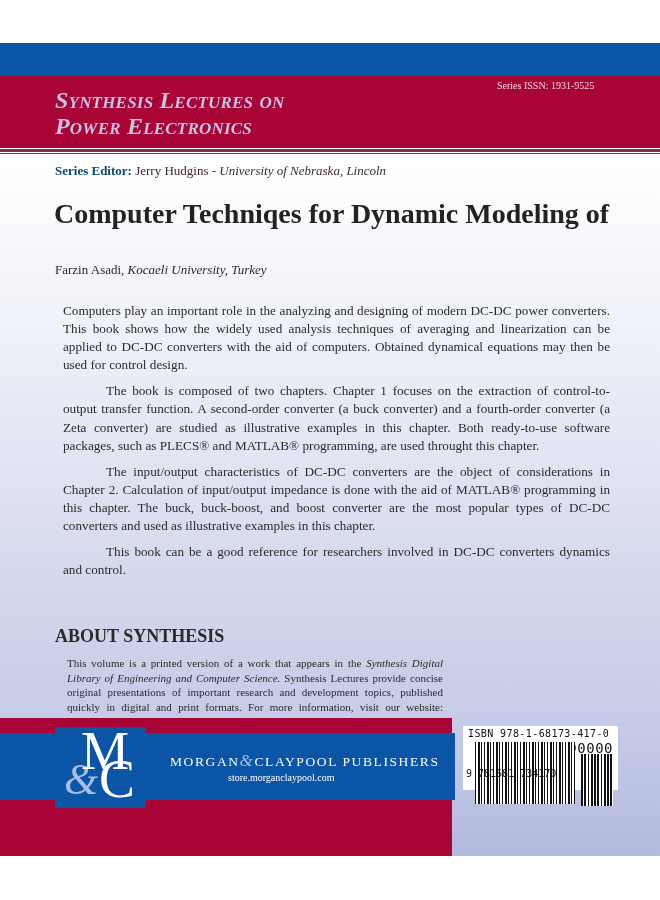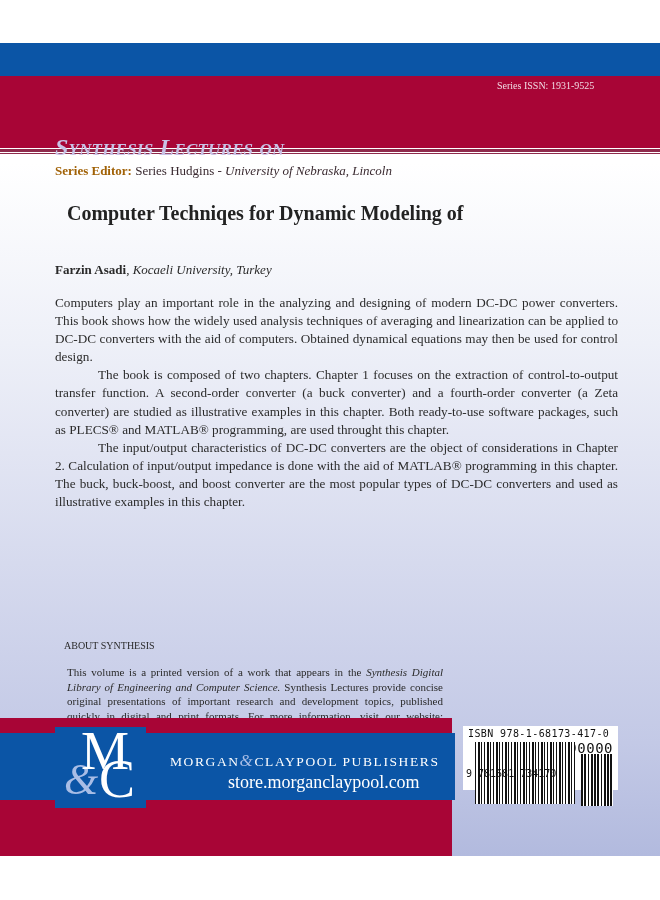--- a/index.html
+++ b/index.html
@@ -4,83 +4,85 @@
 <style>
   html,body{margin:0;padding:0;}
   body{width:660px;height:900px;position:relative;overflow:hidden;background:#ffffff;font-family:"Liberation Serif","DejaVu Serif",serif;}
   .cover{position:absolute;left:0;top:43px;width:660px;height:813px;background:linear-gradient(to bottom,#ffffff 0px,#ffffff 120px,#eef0f8 300px,#d6daee 520px,#c3c9e6 700px,#b2bade 813px);}
   .top-blue{position:absolute;left:0;top:43px;width:660px;height:33px;background:#0b55a6;}
   .top-red{position:absolute;left:0;top:76px;width:660px;height:72px;background:#a80536;}
   .rule1{position:absolute;left:0;top:149px;width:660px;height:3px;background:#8f2a4c;}
   .rule2{position:absolute;left:0;top:153px;width:660px;height:1px;background:#8f2a4c;}
   .series-title{position:absolute;left:55px;top:87px;color:#c9c3e6;font-style:italic;font-weight:bold;font-size:24px;line-height:26px;letter-spacing:0.2px;}
   .series-title .line{display:block;}
-  .sc{font-variant:small-caps;margin-top:47px;}
+  .sc{font-variant:small-caps;}
   .issn{position:absolute;left:497px;top:80px;color:#f1dbe4;font-size:10px;}
   .editor{position:absolute;left:55px;top:163px;font-size:13px;color:#3a2a30;}
-  .editor .lbl{font-weight:bold;color:#a16207;}
+  .editor .lbl{font-weight:bold;color:#0c4a6e;}
   .editor .aff{font-style:italic;}
-  .book-title{position:absolute;left:67px;top:199px;font-size:20px;line-height:29px;font-weight:bold;color:#222;width:560px;}
+  .book-title{position:absolute;left:54px;top:199px;font-size:28px;line-height:29px;font-weight:bold;color:#222;width:560px;}
   .author{position:absolute;left:55px;top:262px;font-size:13px;color:#2a2a2a;}
-  .author .name{font-weight:bold;}
+  .author .name{font-weight:normal;}
   .author .aff{font-style:italic;margin-top:39px;}
   .abstract{position:absolute;left:55px;top:294px;width:563px;font-size:13.2px;line-height:18.1px;color:#2b2b2b;text-align:justify;}
-  .abstract p{margin:0;}
+  .abstract p{margin:8px;}
   .abstract p.indent{text-indent:43px;}
   .about{position:absolute;left:55px;top:629px;width:400px;font-size:11px;line-height:14.6px;color:#2a2a2a;text-align:justify;}
-  .about h3{margin:9px;font-weight:normal;font-size:10px;line-height:15px;}
+  .about h3{margin:0;font-weight:bold;font-size:18px;line-height:15px;}
   .about p{margin:12px;}
   .about .ital{font-style:italic;}
   .bot-red{position:absolute;left:0;top:718px;width:452px;height:138px;background:#a80536;}
   .bot-blue{position:absolute;left:0;top:733px;width:455px;height:67px;background:#0b55a6;}
   .logo-block{position:absolute;left:55px;top:727px;width:91px;height:81px;background:#0b55a6;}
   .logo-m{position:absolute;left:26px;top:-6px;font-size:54px;color:#ffffff;font-family:"Liberation Serif",serif;line-height:60px;}
   .logo-c{position:absolute;left:44px;top:22px;font-size:54px;color:#ffffff;font-family:"Liberation Serif",serif;line-height:60px;}
   .logo-amp{position:absolute;left:9px;top:28px;font-size:44px;color:#a8bde6;font-style:italic;font-family:"Liberation Serif",serif;line-height:50px;}
   .pub-name{position:absolute;left:170px;top:751px;color:#ffffff;font-size:13.5px;letter-spacing:1.6px;}
   .pub-name .amp{color:#a8bde6;font-size:17px;font-style:italic;}
-  .pub-url{position:absolute;left:228px;top:772px;color:#ffffff;font-size:18px;}
+  .pub-url{position:absolute;left:228px;top:772px;color:#ffffff;font-size:10px;}
   .barcode{position:absolute;left:463px;top:726px;width:155px;height:64px;background:#ffffff;}
   .bc-isbn{position:absolute;left:5px;top:2px;font-family:"DejaVu Sans Mono",monospace;font-size:10px;letter-spacing:0.4px;color:#111;}
   .bc-price{position:absolute;right:5px;top:14px;font-family:"DejaVu Sans Mono",monospace;font-size:14px;letter-spacing:0.5px;color:#111;}
   .bc-digits{position:absolute;left:3px;bottom:11px;font-family:"DejaVu Sans Mono",monospace;font-size:10px;color:#111;}
   .bc-bars-main{position:absolute;left:12px;top:16px;width:100px;height:62px;background:repeating-linear-gradient(to right,#111 0,#111 1.5px,#fff 1.5px,#fff 3px,#111 3px,#111 5px,#fff 5px,#fff 6px,#111 6px,#111 7px,#fff 7px,#fff 9px);}
   .bc-bars-add{position:absolute;left:118px;top:28px;width:32px;height:52px;background:repeating-linear-gradient(to right,#111 0,#111 1.5px,#fff 1.5px,#fff 3px,#111 3px,#111 5px,#fff 5px,#fff 6.5px);}
 </style>
 </head>
 <body>
 
 <div class="cover"></div>
 <div class="top-blue"></div>
 <div class="top-red"></div>
 <div class="rule1"></div>
 <div class="rule2"></div>
 
 <div class="series-title">
   <span class="line sc">Synthesis Lectures on</span>
+  <span class="line sc">Power Electronics</span>
 </div>
 <div class="issn">Series ISSN: 1931-9525</div>
 
 <div class="editor">
   <span class="lbl">Series Editor:</span>
-  <span>Series Hudgins</span><span> - </span><span class="aff">University of Nebraska, Lincoln</span>
+  <span>Jerry Hudgins</span><span> - </span><span class="aff">University of Nebraska, Lincoln</span>
 </div>
 
 <div class="book-title">
   <div>Computer Techniqes for Dynamic Modeling of</div>
 </div>
 
 <div class="author">
   <span class="name">Farzin Asadi</span><span>, </span><span class="aff">Kocaeli University, Turkey</span>
 </div>
 
 <div class="abstract">
   <p>Computers play an important role in the analyzing and designing of modern DC-DC power converters. This book shows how the widely used analysis techniques of averaging and linearization can be applied to DC-DC converters with the aid of computers. Obtained dynamical equations may then be used for control design.</p>
   <p class="indent">The book is composed of two chapters. Chapter 1 focuses on the extraction of control-to-output transfer function. A second-order converter (a buck converter) and a fourth-order converter (a Zeta converter) are studied as illustrative examples in this chapter. Both ready-to-use software packages, such as PLECS® and MATLAB® programming, are used throught this chapter.</p>
   <p class="indent">The input/output characteristics of DC-DC converters are the object of considerations in Chapter 2. Calculation of input/output impedance is done with the aid of MATLAB® programming in this chapter. The buck, buck-boost, and boost converter are the most popular types of DC-DC converters and used as illustrative examples in this chapter.</p>
+  <p class="indent">This book can be a good reference for researchers involved in DC-DC converters dynamics and control.</p>
 </div>
 
 <div class="about">
   <h3>ABOUT SYNTHESIS</h3>
   <p><span>This volume is a printed version of a work that appears in the </span><span class="ital">Synthesis Digital Library of Engineering and Computer Science.</span><span>  Synthesis Lectures provide concise original presentations of important research and development topics, published quickly in digital and print formats. For more information, visit our website: http://store.morganclaypool.com</span></p>
 </div>
 
 <div class="bot-red"></div>
 <div class="bot-blue"></div>
 

